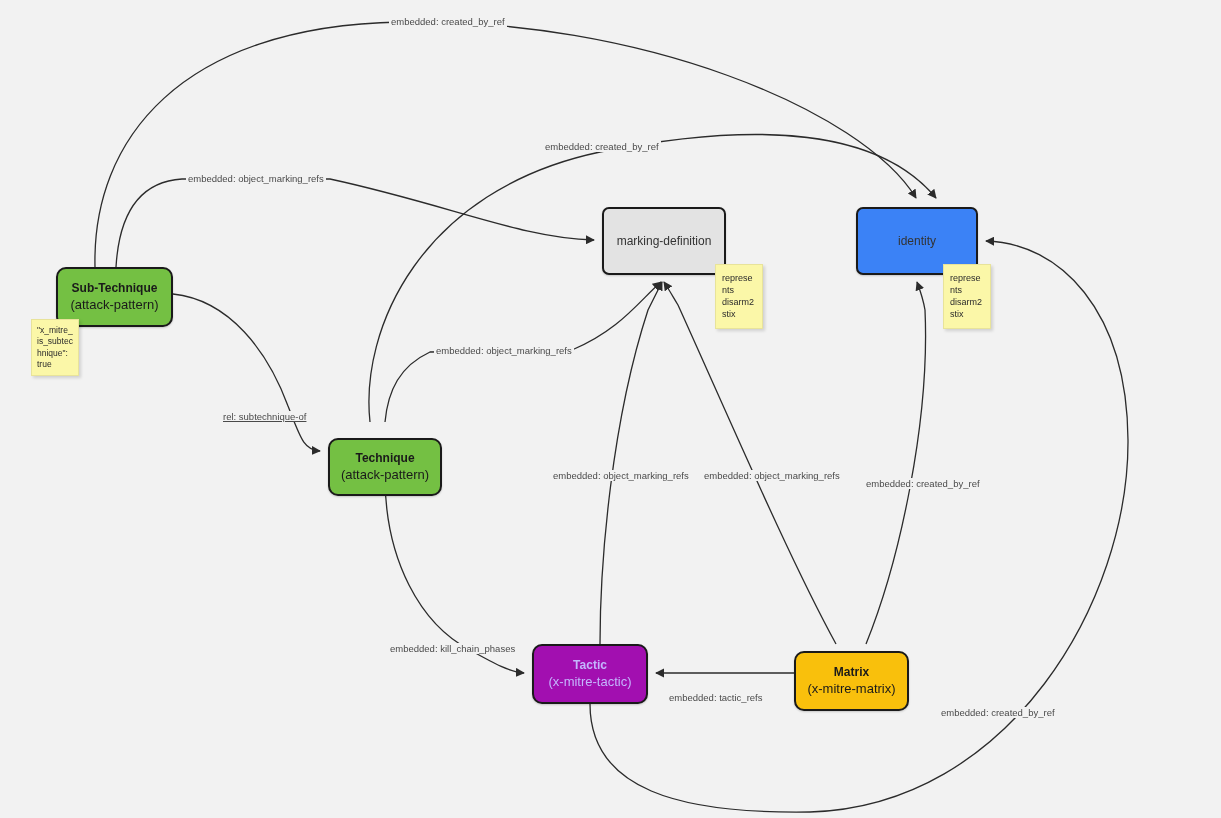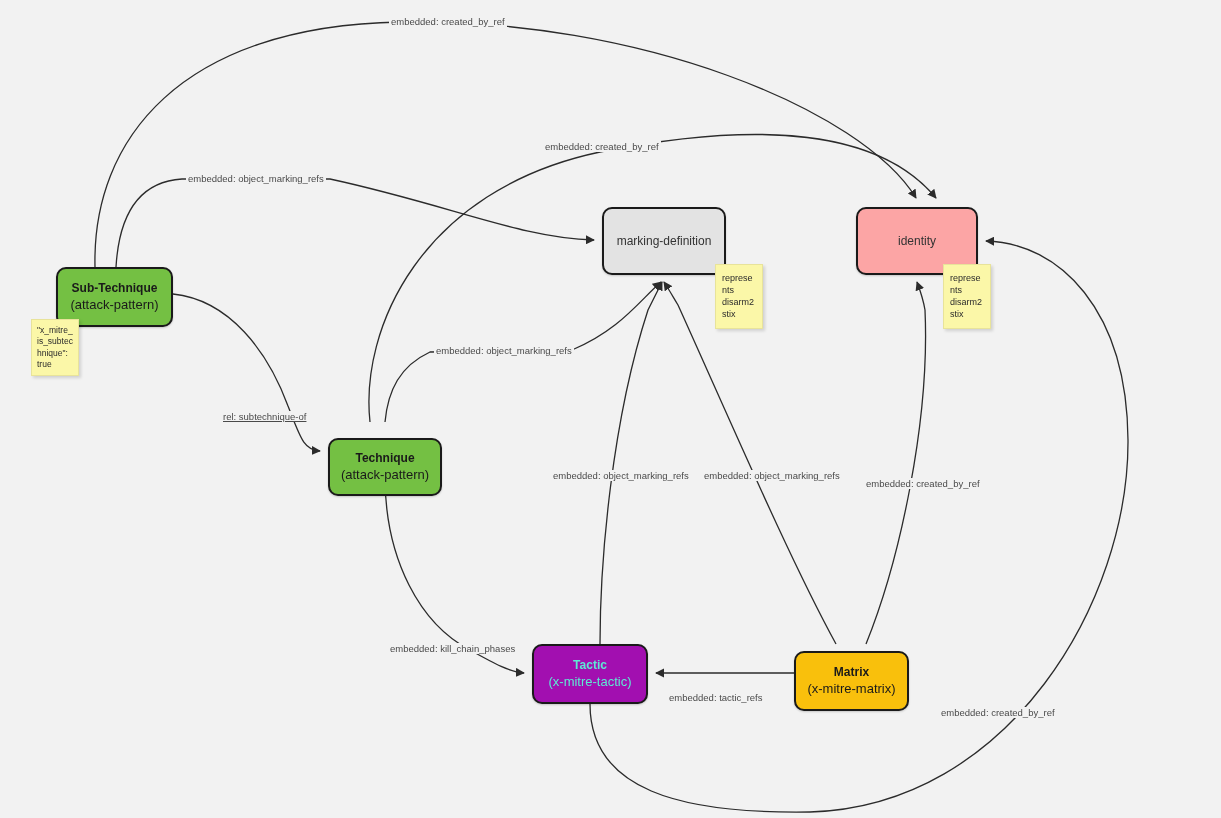--- a/index.html
+++ b/index.html
@@ -41,22 +41,22 @@
     box-shadow: 0 1px 2px rgba(0,0,0,0.18);
   }
   .node .n-title {
     font-weight: bold;
     font-size: 12px;
   }
   .node .n-sub {
     font-size: 13px;
   }
   .node.green { background: #7ac943; background: #74c043; color: #1a1a1a; text-align: center; }
-  .node.grey  { background: #e3e3e3; color: #333; }
-  .node.purple{ background: #a20fb0; color: #5eead4; }
+  .node.grey  { background: #e3e3e3; color: #333; border-radius: 7px; }
+  .node.purple{ background: #a20fb0; color: #c4b5fd; }
   .node.gold  { background: #f9c00c; color: #1a1a1a; margin-top: 7px; }
   .node.grey .n-title { font-weight: normal; font-size: 12px; }
 
   .sticky {
     position: absolute;
     background: #fcf9ae;
     background: #fbf7a8;
     border: 1px solid #e8e39a;
     box-sizing: border-box;
     font-size: 8.5px;
@@ -109,21 +109,21 @@
         <div class="n-title">Sub-Technique</div>
         <div class="n-sub">(attack-pattern)</div>
       </div>
       <div class="node green" style="left: 328px; top: 422px; width: 114px; height: 58px; background: rgb(116, 192, 67); margin-top: 16px;">
         <div class="n-title">Technique</div>
         <div class="n-sub">(attack-pattern)</div>
       </div>
       <div class="node grey" style="left: 602px; top: 207px; width: 124px; height: 68px; background: rgb(227, 227, 227);">
         <div class="n-title">marking-definition</div>
       </div>
-      <div class="node grey" style="left: 856px; top: 207px; width: 122px; height: 68px; background: #fca5a5;">
+      <div class="node grey" style="left: 856px; top: 207px; width: 122px; height: 68px; background: #3b82f6;">
         <div class="n-title">identity</div>
       </div>
       <div class="node purple" style="left: 532px; top: 644px; width: 116px; height: 60px; background: rgb(162, 15, 176);">
         <div class="n-title">Tactic</div>
         <div class="n-sub">(x-mitre-tactic)</div>
       </div>
       <div class="node gold" style="left: 794px; top: 644px; width: 115px; height: 60px; background: rgb(249, 192, 12);">
         <div class="n-title">Matrix</div>
         <div class="n-sub">(x-mitre-matrix)</div>
       </div>

